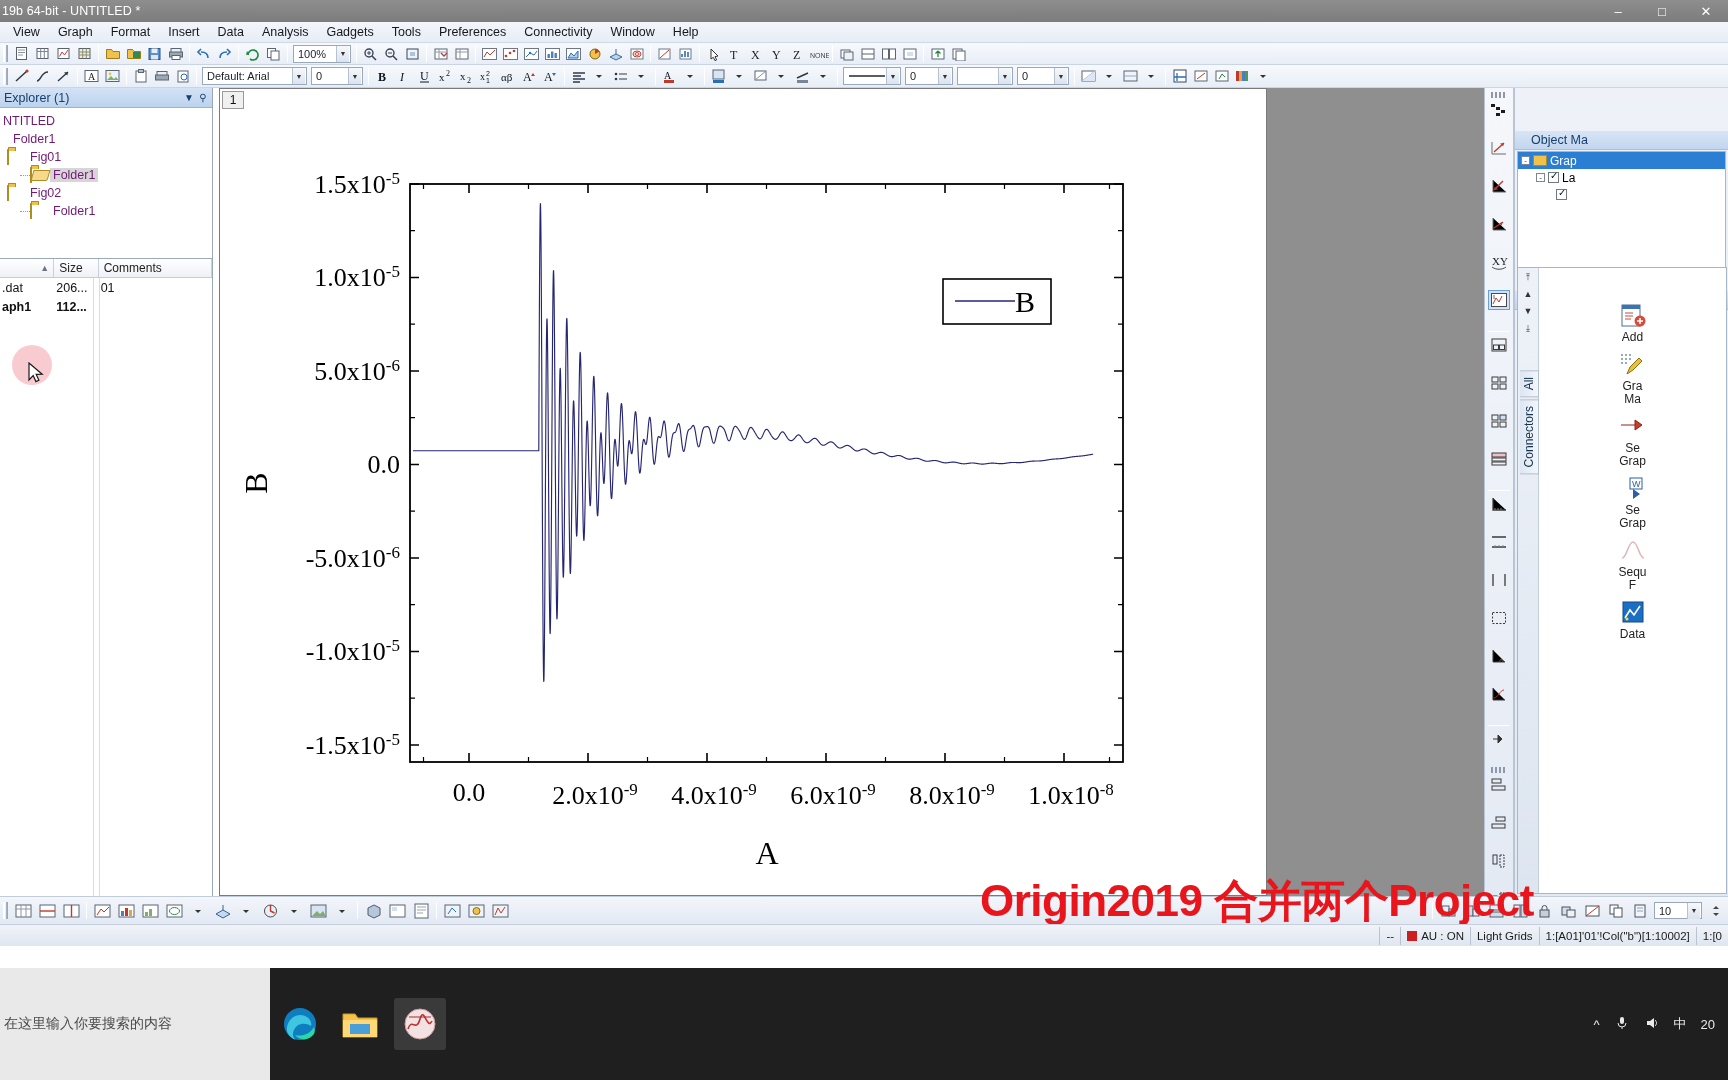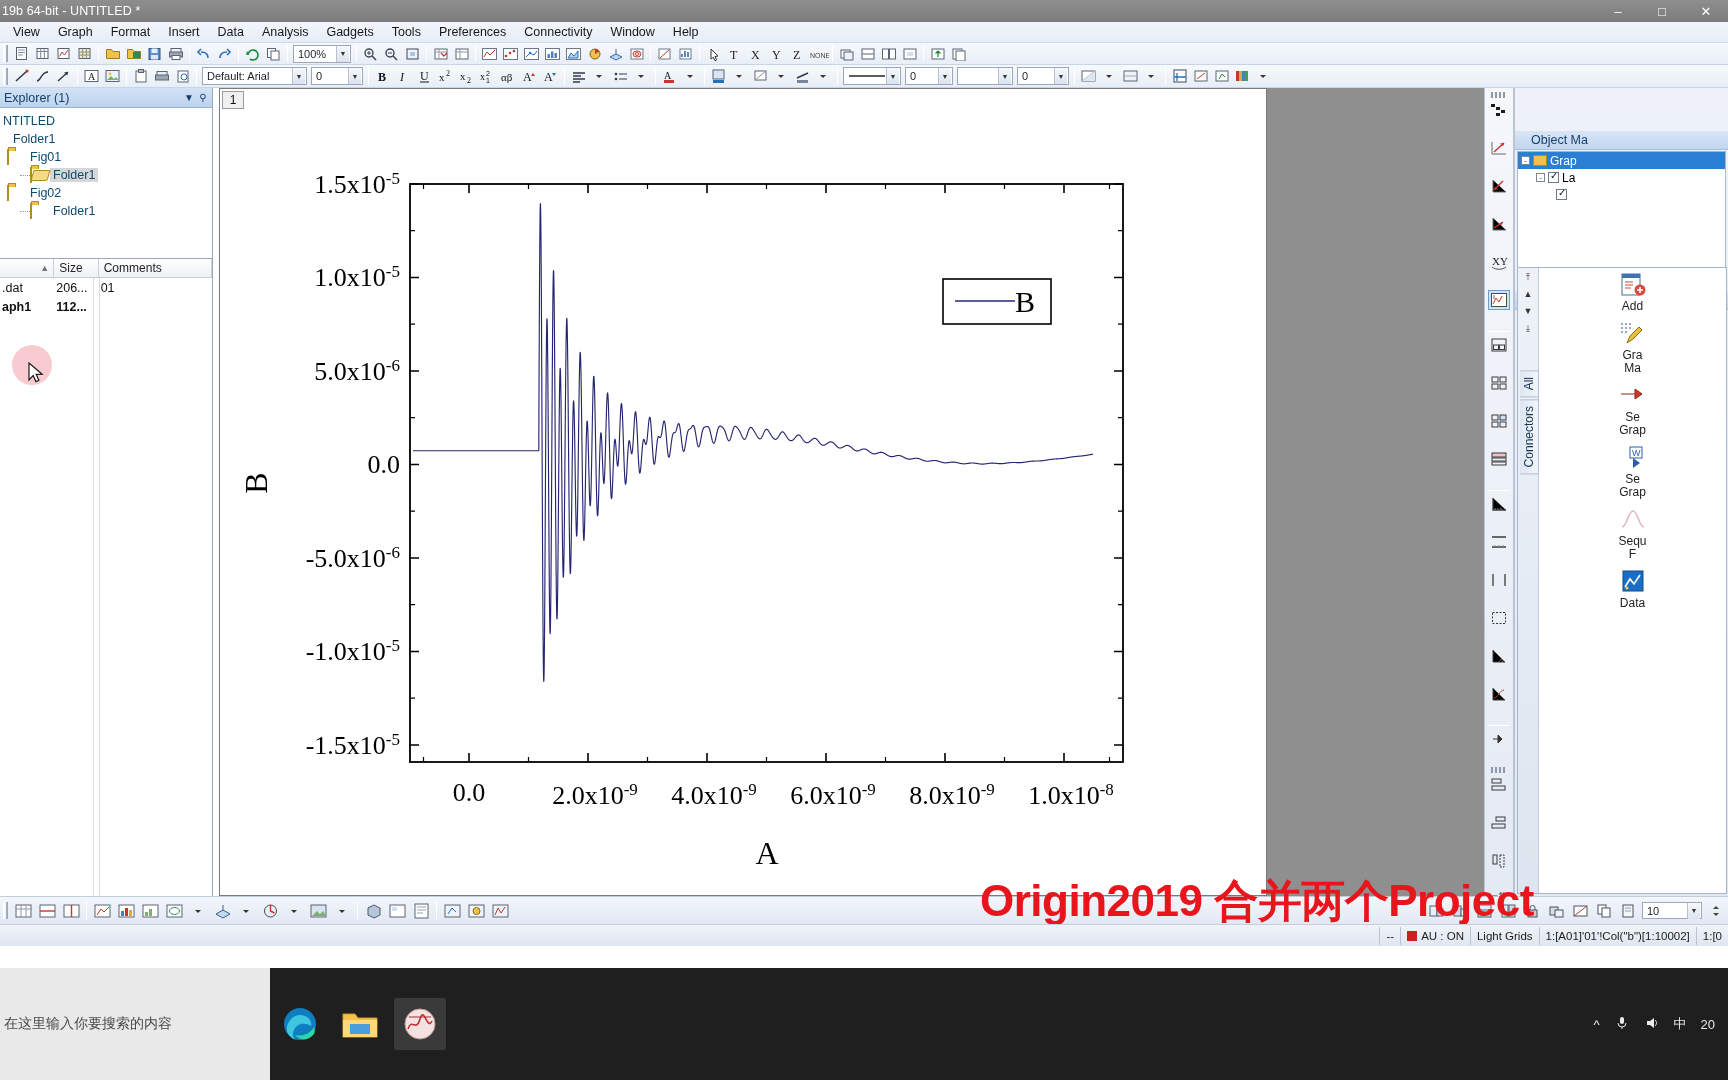--- a/index.html
+++ b/index.html
@@ -82,21 +82,21 @@
     display:flex; flex-direction:column;
   }
   #exp-header {
     height:20px; background:linear-gradient(to bottom,#d3e2f5,#bcd3ee);
     display:flex; align-items:center; padding:0 2px;
     border-bottom:1px solid #9bb4d4;
   }
   #exp-header .et { font-size:12.5px; color:#14406e; margin-left:2px; flex:1; }
   #exp-header .eb { width:14px; text-align:center; color:#14406e; font-size:10px; }
   #exp-tree { height:150px; padding:4px 0 0 0; overflow:hidden; position:relative;
-              font-size:12.5px; color:#0c4a6e; }
+              font-size:12.5px; color:#701a75; }
   .tnode { display:flex; align-items:center; height:18px; white-space:nowrap; }
   .tnode .ic { width:17px; height:14px; flex:0 0 auto; position:relative; margin-right:3px;}
   .tnode .lbl { padding:0 3px; }
   .tnode.sel .lbl { background:#d6d6d6; }
   .folder-ic {
     width:15px; height:12px; background:#f0c14b;
     border:1px solid #b08b1f; border-radius:1px 2px 1px 1px; position:relative;
   }
   .folder-ic:before {
     content:''; position:absolute; left:0; top:-3px; width:6px; height:3px;
@@ -203,21 +203,21 @@
                  border-right:1px solid #c3cddb; }
   #apps-scroll .sb { font-size:9px; color:#333; height:17px; }
   #apps-tabs { position:absolute; left:2px; top:102px; width:22px; }
   .vtab {
     writing-mode:vertical-rl; transform:rotate(180deg);
     background:linear-gradient(to right,#f3f6fb,#dde6f2);
     border:1px solid #b3bfd0; border-right:none;
     font-size:12px; color:#15334f; padding:6px 2px; margin-bottom:2px;
     text-align:center;
   }
-  #apps-items { flex:1; padding-top:2px; }
+  #apps-items { flex:1; padding-top:2px;margin-top:31px; }
   .appitem { display:flex; flex-direction:column; align-items:center; margin-bottom:6px; }
   .appitem .aic { width:30px; height:30px; display:flex; align-items:center; justify-content:center; }
   .appitem .alab { font-size:12px; color:#222; text-align:center; line-height:13px; width:100%;
                    overflow:hidden; }
 
   
   #bottombar {
     position:absolute; left:0; top:896px; width:1728px; height:28px;
     background:linear-gradient(to bottom,#f3f6fb,#e2e9f3);
     border-top:1px solid #c1ccdb;
@@ -1412,21 +1412,21 @@
           <rect x="3" y="3" width="8" height="9" fill="#fff" stroke="#4b5360"></rect>
           <rect x="7" y="6" width="8" height="9" fill="#fff" stroke="#4b5360"></rect>
         </svg>
       </div>
     <div class="bbtn">
         <svg width="19" height="18">
           <rect x="4" y="3" width="10" height="12" fill="#f2f5f9" stroke="#4b5360"></rect>
           <path d="M6 6h6M6 9h6" stroke="#96a2b2"></path>
         </svg>
       </div>
-    <div class="tcombo" style="width:60px;height:17px">
+    <div class="tcombo" style="width:48px;height:17px">
       <span class="cval">10</span>
       <span class="carrow">▼</span>
     </div>
     <div class="bbtn">
         <svg width="11" height="18">
           <path d="M2 7l3-3 3 3z" fill="#444"></path>
           <path d="M2 11l3 3 3-3z" fill="#444"></path>
         </svg>
       </div>
   </div>

